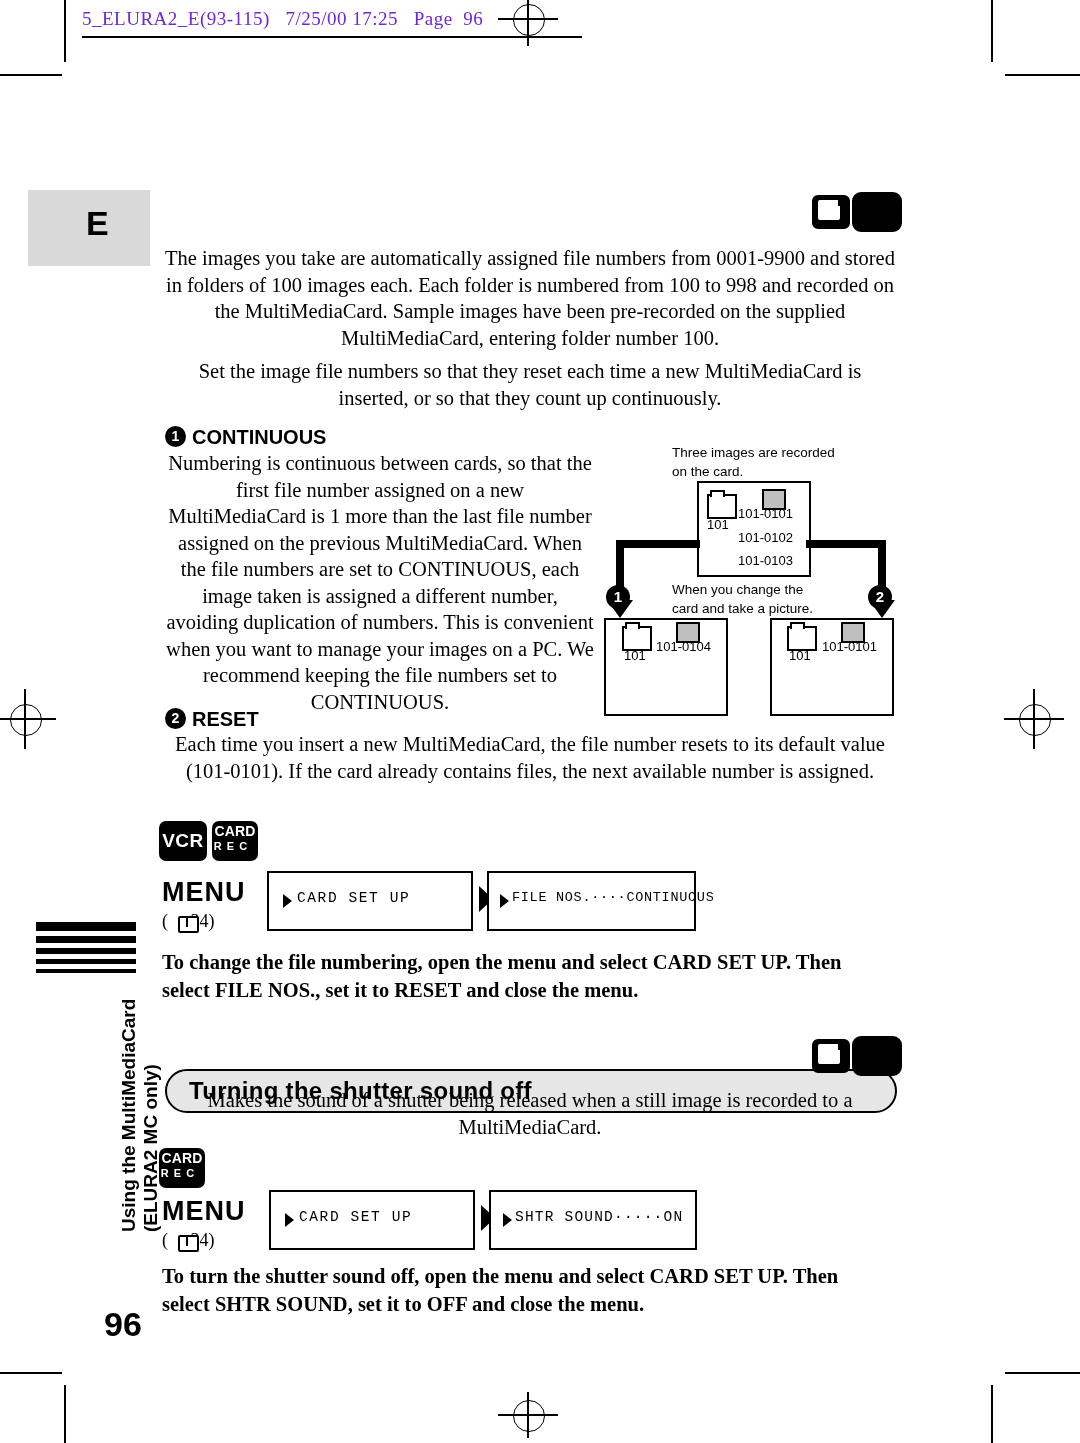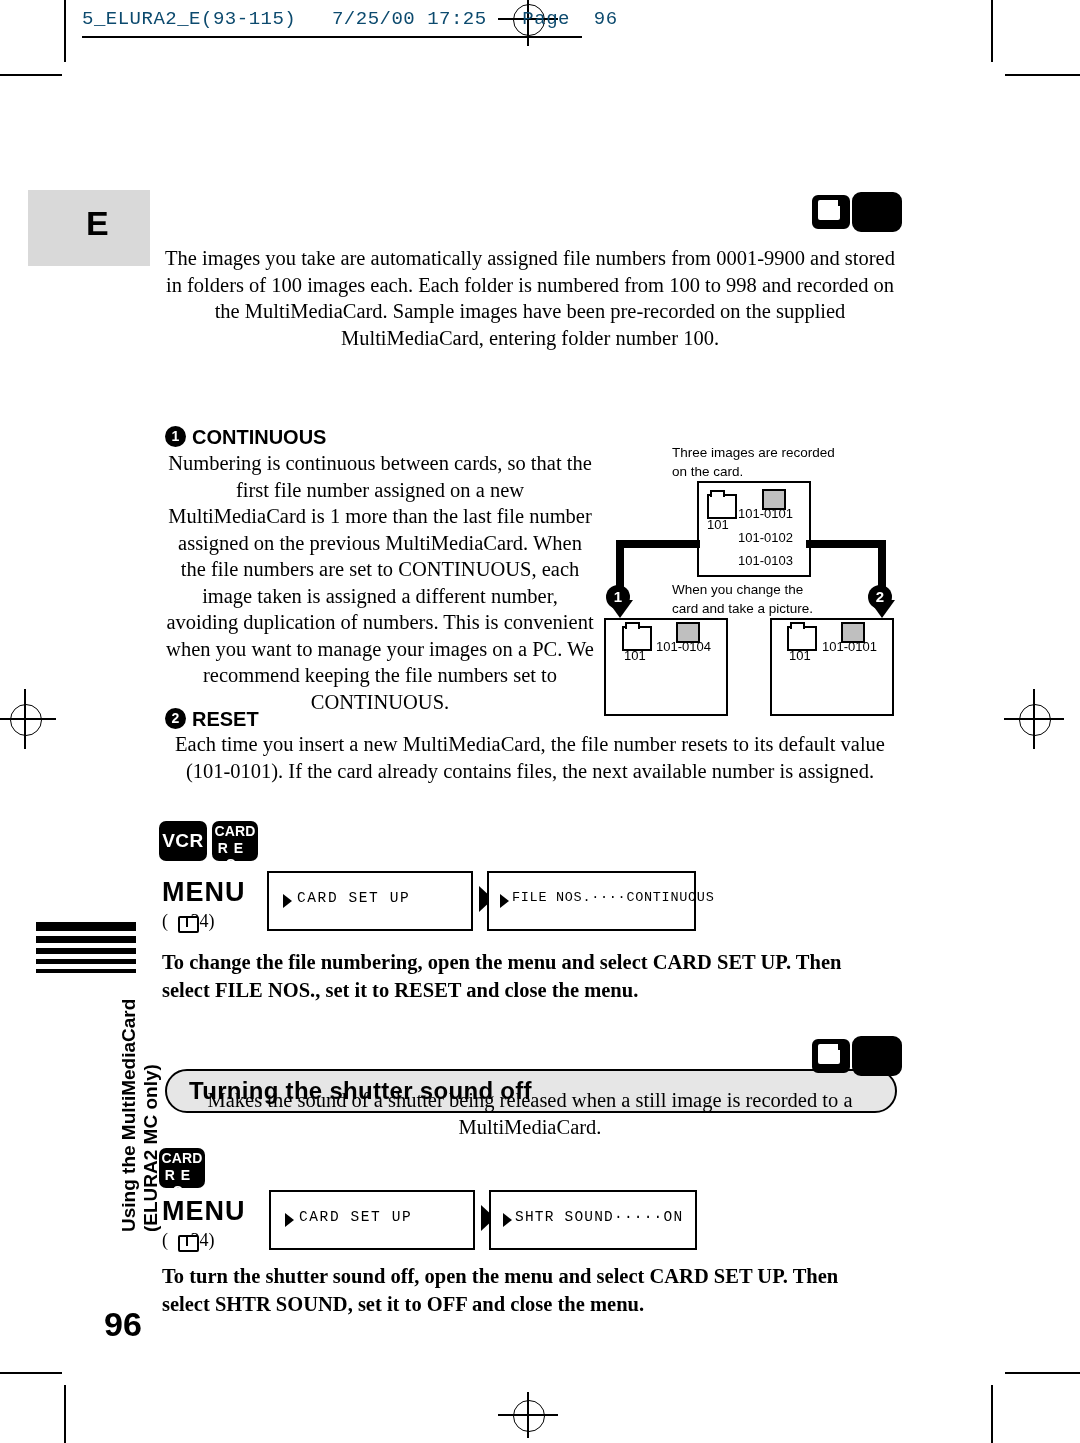--- a/index.html
+++ b/index.html
@@ -12,22 +12,22 @@
 
   
   .crop{position:absolute;background:#000;}
   .regcircle{position:absolute;border:1.5px solid #000;border-radius:50%;background:#fff;}
   .reg-h{position:absolute;background:#000;height:1.5px;}
   .reg-v{position:absolute;background:#000;width:1.5px;}
 
   
   .header-text{
     position:absolute;left:82px;top:8px;
-    font-family:Liberation Mono, monospace;
-    font-size:19px;letter-spacing:0.5px;color:#0c4a6e;white-space:pre;
+    font-family:Liberation Serif, serif;
+    font-size:19px;letter-spacing:0.5px;color:#6d28d9;white-space:pre;
   }
   .header-rule{position:absolute;left:82px;top:36px;width:500px;height:2px;background:#000;}
 
   
   .etab{
     position:absolute;left:28px;top:190px;width:122px;height:76px;background:#d9d9d9;
   }
   .etab-letter{
     position:absolute;left:86px;top:204px;
     font-family:"Liberation Sans", sans-serif;font-weight:bold;font-size:34px;color:#000;
@@ -91,21 +91,21 @@
   .icon-vcr{
     position:absolute;width:48px;height:40px;background:#000;border-radius:7px;
     color:#fff;font-family:"Liberation Sans", sans-serif;font-weight:bold;font-size:19px;
     text-align:center;line-height:40px;letter-spacing:0.5px;
   }
   .icon-cardrec{
     position:absolute;width:46px;height:40px;background:#000;border-radius:7px;color:#fff;
     font-family:"Liberation Sans", sans-serif;font-weight:bold;text-align:center;
   }
   .icon-cardrec .l1{position:absolute;left:0;right:0;top:2px;font-size:14px;letter-spacing:0.2px;}
-  .icon-cardrec .l2{position:absolute;left:0;right:8px;top:19px;font-size:14px;letter-spacing:1px;}
+  .icon-cardrec .l2{position:absolute;left:0;right:8px;top:19px;font-size:11px;letter-spacing:1px;}
 
   
   .menu-word{
     position:absolute;font-family:"Liberation Sans", sans-serif;font-weight:bold;font-size:27px;
     letter-spacing:1px;color:#000;
   }
   .menu-ref{
     position:absolute;font-family:"Liberation Serif", serif;font-size:18px;color:#000;
   }
   .bookicon{
@@ -179,20 +179,21 @@
     <div class="inner"></div>
     <div class="corner" style="right:3px;top:3px;width:7px;height:6px;background:#000;"></div>
   </div>
   <div class="badge" style="left:852px;top:192px;width:46px;height:36px;border-radius:9px;">
     <div class="slash" style="left:8px;top:5px;height:24px;"></div>
     <div class="slash2" style="left:18px;top:5px;height:24px;"></div>
     <div class="slash3" style="left:28px;top:5px;height:24px;"></div>
   </div>
 
   <div class="para" style="left:165px;top:245px;width:730px;">The images you take are automatically assigned file numbers from 0001-9900 and stored in folders of 100 images each. Each folder is numbered from 100 to 998 and recorded on the MultiMediaCard. Sample images have been pre-recorded on the supplied MultiMediaCard, entering folder number 100.</div>
+  <div class="para" style="left:165px;top:358px;width:730px;">Set the image file numbers so that they reset each time a new MultiMediaCard is inserted, or so that they count up continuously.</div>
 
   <div class="numdot" style="left:165px;top:426px;">1</div>
   <div class="subhead" style="left:192px;top:426px;">CONTINUOUS</div>
   <div class="para" style="left:165px;top:450px;width:430px;">Numbering is continuous between cards, so that the first file number assigned on a new MultiMediaCard is 1 more than the last file number assigned on the previous MultiMediaCard. When the file numbers are set to CONTINUOUS, each image taken is assigned a different number, avoiding duplication of numbers. This is convenient when you want to manage your images on a PC. We recommend keeping the file numbers set to CONTINUOUS.</div>
 
   <div class="numdot" style="left:165px;top:708px;">2</div>
   <div class="subhead" style="left:192px;top:708px;">RESET</div>
   <div class="para" style="left:165px;top:731px;width:730px;">Each time you insert a new MultiMediaCard, the file number resets to its default value (101-0101). If the card already contains files, the next available number is assigned.</div>
 
   <div class="dg-label" style="left:672px;top:443px;width:175px;">Three images are recorded on the card.</div>

